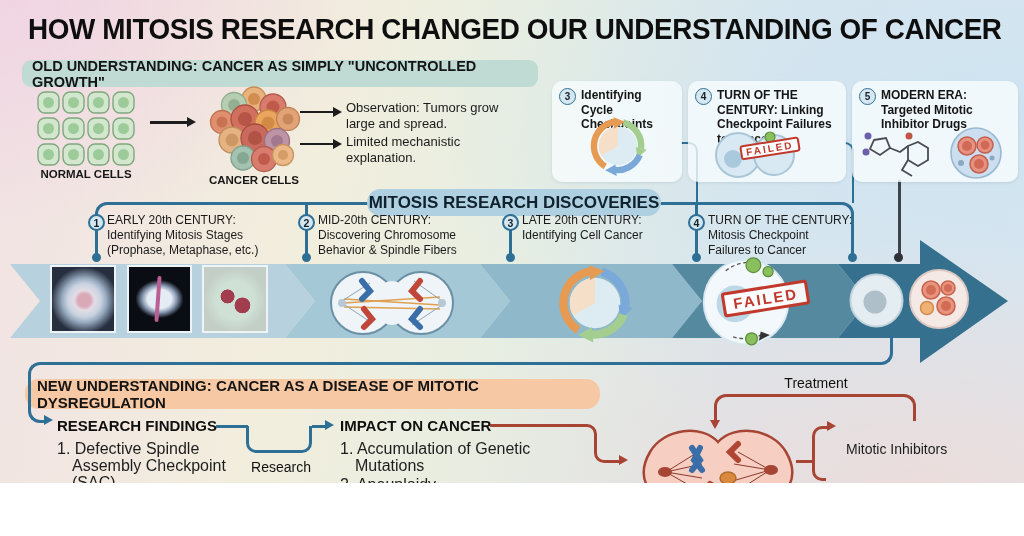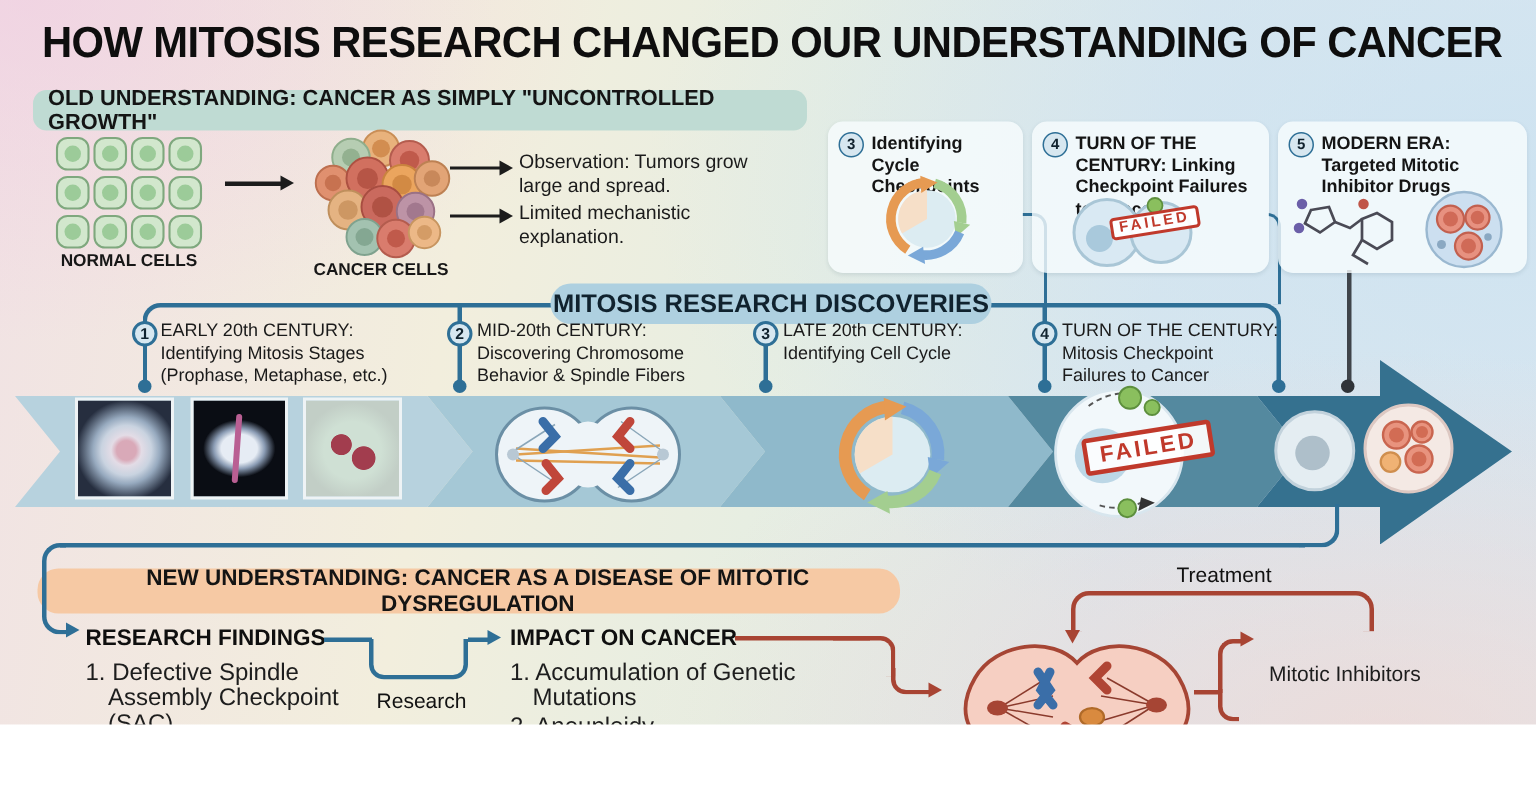--- a/index.html
+++ b/index.html
@@ -10,21 +10,21 @@
       radial-gradient(820px 420px at 90% 92%, rgba(246,210,202,.55), transparent 62%),
       radial-gradient(640px 380px at 2% 0%, rgba(240,203,226,.6), transparent 60%),
       radial-gradient(900px 520px at 100% 22%, rgba(203,226,241,.85), transparent 66%),
       linear-gradient(100deg,#f1e2e4 0%,#f2eedd 30%,#e7eee2 50%,#dbe7ee 72%,#dfe9f0 100%);
   }
   .abs{position:absolute;}
   .b{font-weight:normal;}
   .title{font-size:29px;font-weight:bold;letter-spacing:-.4px;color:#0e0e0e;transform:scaleX(.96);transform-origin:left;white-space:nowrap;}
   .pill{border-radius:9px;display:flex;align-items:center;font-weight:bold;color:#141414;}
   .pill.old{background:#bfdbd3;font-size:14.5px;padding-left:10px;}
-  .pill.new{background:#f6c9a4;font-size:15px;padding-left:12px;border-radius:14px;text-align:center;}
+  .pill.new{background:#f6c9a4;font-size:15px;padding-left:12px;border-radius:14px;}
   .banner{background:#aed0e0;border-radius:14px;display:flex;align-items:center;justify-content:center;
           font-weight:bold;font-size:17px;color:#10222e;z-index:6;}
   .card{background:rgba(248,252,254,.8);border-radius:10px;box-shadow:0 1px 3px rgba(40,70,90,.12);z-index:5;}
   .card-head{display:flex;gap:5px;padding:7px 6px 0 7px;}
   .numcirc{width:15px;height:15px;border-radius:50%;background:#d7e7f0;border:1.5px solid var(--accent_blue);
            font-size:10px;font-weight:bold;display:flex;align-items:center;justify-content:center;flex:0 0 auto;color:#10222e;}
   .card-title{font-size:12px;font-weight:bold;line-height:14.5px;color:#151515;}
   .tl-circ{width:17px;height:17px;border-radius:50%;background:#d7e7f0;border:2px solid var(--accent_blue);
            box-sizing:border-box;font-size:10.5px;font-weight:bold;display:flex;align-items:center;justify-content:center;z-index:7;color:#10222e;}
   .tl-text{font-size:12px;line-height:15px;color:#1a1a1a;z-index:6;}
@@ -216,21 +216,21 @@
   </div>
   <div class="abs tl-circ" style="left:298px;top:214px;">2</div>
   <div class="abs tl-text" style="left:318px;top:213px;width:190px;">
     <div class="b">MID-20th CENTURY:</div>
     <div class="b">Discovering Chromosome</div>
     <div><span class="b">Behavior &amp; Spindle Fibers</span><span></span></div>
   </div>
   <div class="abs tl-circ" style="left:502px;top:214px;">3</div>
   <div class="abs tl-text" style="left:522px;top:213px;width:190px;">
     <div class="b">LATE 20th CENTURY:</div>
-    <div class="b">Identifying Cell Cycle</div>
+    <div class="b">Identifying Cell Cancer</div>
   </div>
   <div class="abs tl-circ" style="left:688px;top:214px;">4</div>
   <div class="abs tl-text" style="left:708px;top:213px;width:165px;">
     <div class="b">TURN OF THE CENTURY:</div>
     <div class="b">Mitosis Checkpoint</div>
     <div><span class="b">Failures to Cancer</span><span></span></div>
   </div>
 
   <div class="abs" style="left:10px;top:240px;width:998px;height:123px;z-index:3;">
     <div class="seg" style="left:0;top:24px;width:305px;height:74px;background:#b7d2de;clip-path:polygon(0 0,275px 0,305px 37px,275px 74px,0 74px,30px 37px);"></div>

